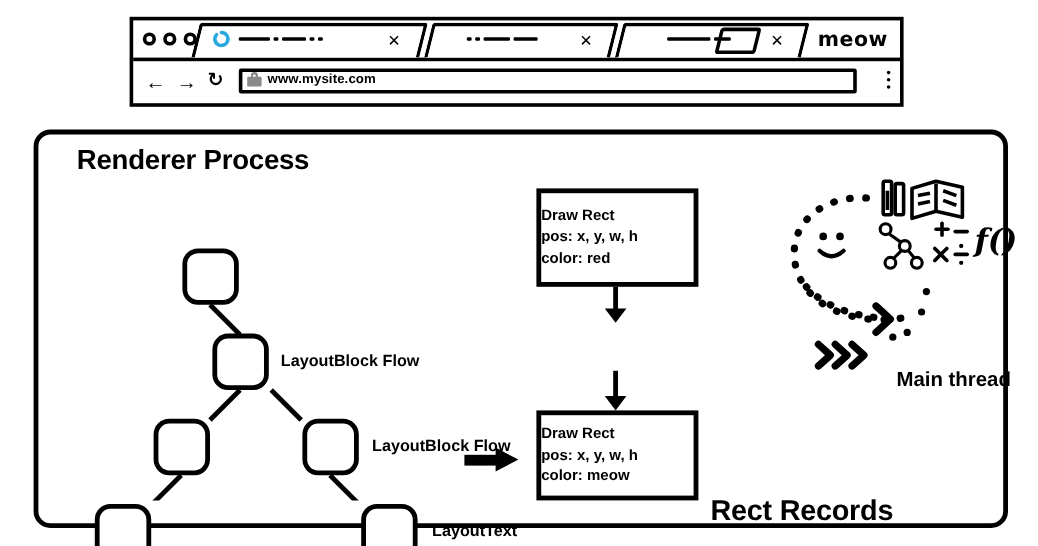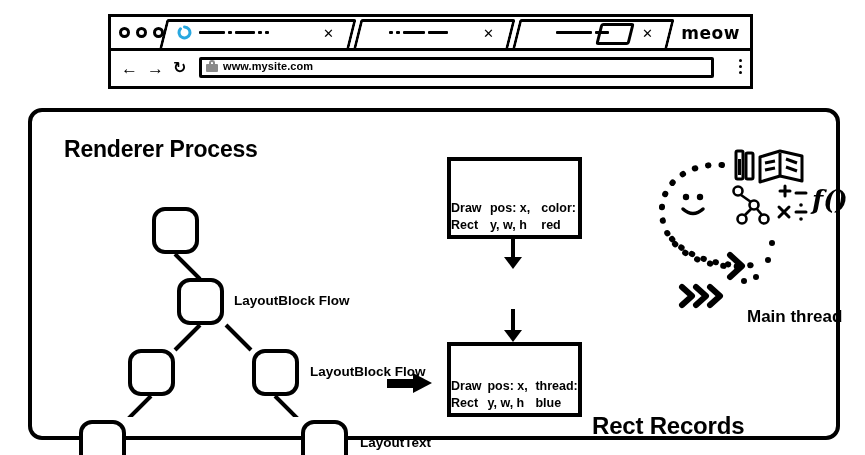--- a/index.html
+++ b/index.html
@@ -43,35 +43,35 @@
   #lock-icon .body{position:absolute;left:0;bottom:0;width:12px;height:8px;background:#8a8a8a;border-radius:1px;}
   #lock-icon .shackle{position:absolute;left:3px;top:0;width:6px;height:6px;
      border:2px solid #8a8a8a;border-bottom:none;border-radius:3px 3px 0 0;box-sizing:border-box;}
   #url-text{font-size:11px;font-weight:bold;letter-spacing:.1px;}
   #overflow-menu{position:absolute;right:8px;top:8px;display:flex;flex-direction:column;gap:3px;}
   #overflow-menu i{display:block;width:3px;height:3px;background:#000;border-radius:50%;}
 
   
   #renderer-panel{position:absolute;left:28px;top:108px;width:812px;height:332px;
      border:4px solid #000;border-radius:14px;box-sizing:border-box;background:#fff;}
-  #panel-title{position:absolute;left:32px;top:24px;font-size:23px;font-weight:bold;
+  #panel-title{position:absolute;left:32px;top:8px;font-size:23px;font-weight:bold;
      letter-spacing:-.2px;}
 
   
   #layout-tree{position:absolute;left:50px;top:55px;width:340px;height:250px;}
   .tree-node{position:absolute;width:47px;height:47px;border:4px solid #000;
      border-radius:13px;box-sizing:border-box;background:#fff;}
   .tree-label{position:absolute;font-size:13.5px;font-weight:bold;white-space:nowrap;}
   #tree-edges{position:absolute;left:0;top:0;width:340px;height:250px;}
 
   
   #paint-records{position:absolute;left:390px;top:45px;width:160px;height:265px;}
   .paint-box{position:absolute;left:25px;width:135px;border:4px solid #000;
-     box-sizing:border-box;background:#fff;display:flex;flex-direction:row;
-     align-items:flex-end;justify-content:center;}
+     box-sizing:border-box;background:#fff;display:flex;flex-direction:column;
+     align-items:flex-start;justify-content:center;}
   .paint-line{font-size:12.5px;font-weight:bold;line-height:1.42;}
   #paint-box-1{top:0;height:82px;}
   #paint-box-2{top:112px;height:40px;}
   #paint-box-3{top:185px;height:75px;}
   .flow-arrow{position:absolute;left:89px;width:4px;background:#000;}
   .flow-arrow::after{content:"";position:absolute;left:-7px;bottom:-11px;width:0;height:0;
      border-left:9px solid transparent;border-right:9px solid transparent;border-top:12px solid #000;}
   #flow-arrow-1{top:82px;height:19px;}
   #flow-arrow-2{top:152px;height:22px;}
 
@@ -196,21 +196,21 @@
       <div class="paint-line">pos: x, y, w, h</div>
       <div class="paint-line">color: red</div>
     </div>
     <div class="flow-arrow" id="flow-arrow-1"></div>
 
     <div class="flow-arrow" id="flow-arrow-2"></div>
 
     <div class="paint-box" id="paint-box-3">
       <div class="paint-line">Draw Rect</div>
       <div class="paint-line">pos: x, y, w, h</div>
-      <div class="paint-line">thread: blue</div>
+      <div class="paint-line">color: meow</div>
     </div>
   </div>
 
   <div id="paint-records-title">Rect Records</div>
 
   <div id="main-thread-group">
     <svg width="200" height="190" viewBox="0 0 200 190">
 
       <path d="M70 18 C38 16 12 34 10 60 C8 86 26 108 56 116 C74 121 94 120 110 116" fill="none" stroke="#000" stroke-width="6" stroke-linecap="round" stroke-dasharray="0.5 13"></path>
 

